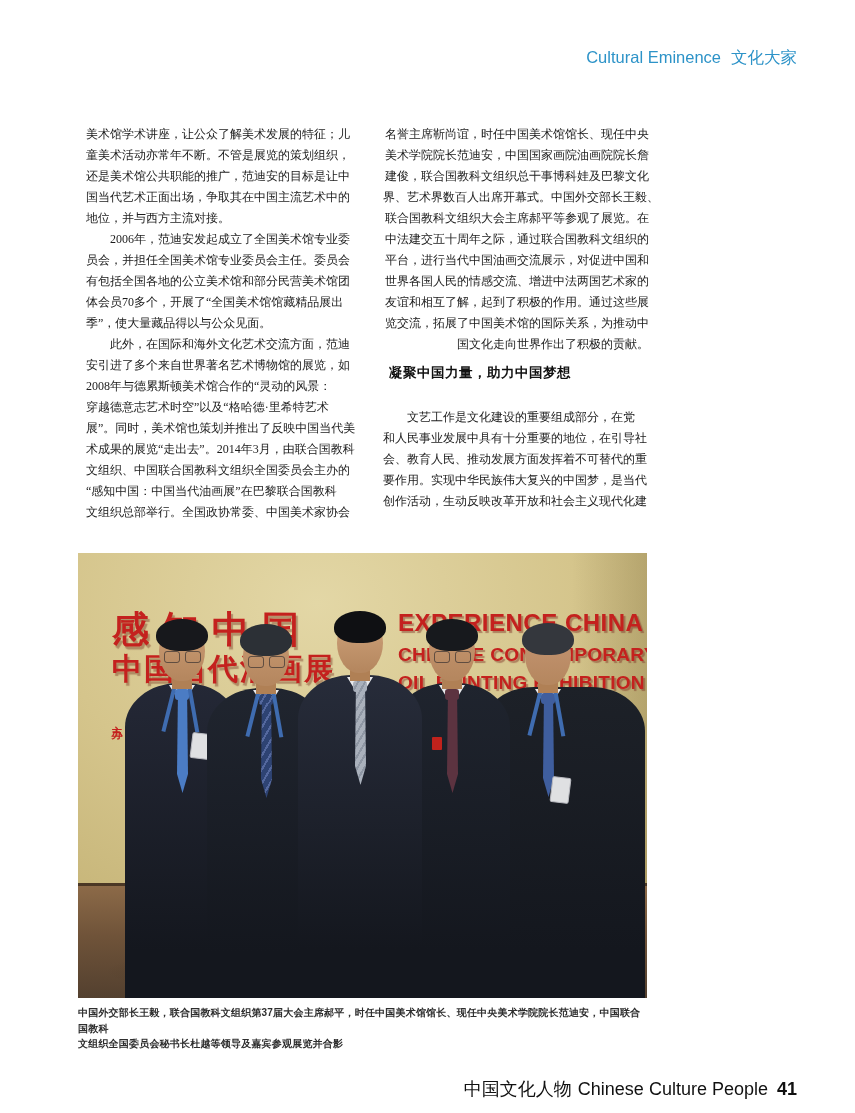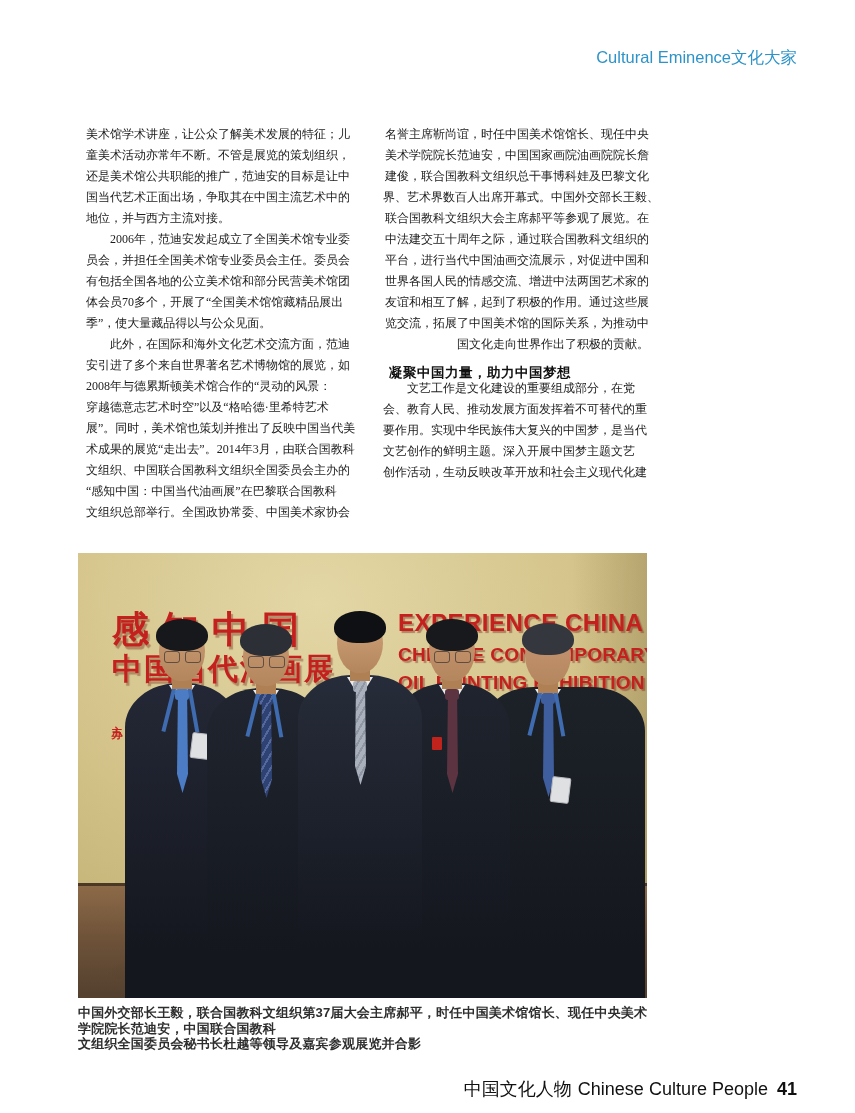--- a/index.html
+++ b/index.html
@@ -1,26 +1,26 @@
 <!DOCTYPE html>
 <html><head>
 <meta charset="utf-8">
 <style>
   html,body{margin:0;padding:0;background:#e8e8e8;}
   .page{position:relative;width:855px;height:1113px;background:#ffffff;margin:0 auto;overflow:hidden;
         font-family:"Liberation Serif","DejaVu Serif",serif;color:#1b1b1b;}
   
   .header{position:absolute;top:47px;right:58px;font-family:"Liberation Sans","DejaVu Sans",sans-serif;
           font-size:16.5px;color:#2d93c8;white-space:nowrap;}
-  .header .zh{margin-left:0;font-weight:500;}
+  .header .zh{margin-left:10px;font-weight:500;}
   
   .col{position:absolute;font-size:12px;line-height:21px;white-space:pre;}
   .col-left{left:78px;top:124px;width:278px;}
   .col-right{left:375px;top:124px;width:274px;text-align:right;}
-  .col-right2{left:375px;top:378px;width:274px;}
+  .col-right2{left:375px;top:407px;width:274px;}
   .bline{height:21px;overflow:visible;margin-left:8px;}
   .sec-heading{position:absolute;left:381px;top:356px;margin:8px;font-family:"Liberation Sans","DejaVu Sans",sans-serif;
           font-size:13.5px;font-weight:700;color:#111;letter-spacing:.5px;white-space:nowrap;}
   
   .photo{position:absolute;left:78px;top:553px;width:569px;height:445px;overflow:hidden;
          box-shadow:inset 0 0 46px rgba(70,50,15,.16);}
   .wall{position:absolute;left:0;top:0;right:0;height:336px;
         background:radial-gradient(ellipse 95% 130% at 42% 15%, #e3d7a6 0%, #d5c58c 48%, #bfad6f 100%);}
   .wall-shade{position:absolute;right:0;top:0;width:75px;height:336px;
         background:linear-gradient(90deg, rgba(0,0,0,0) 0%, rgba(90,72,30,.22) 100%);}
@@ -40,21 +40,21 @@
   .banner-en .en1{font-size:24px;letter-spacing:.5px;}
   .banner-en .en2{font-size:19px;margin-top:7px;letter-spacing:.3px;}
   .banner-en .en3{font-size:19px;margin-top:6px;letter-spacing:.3px;}
   .side-label{position:absolute;left:31px;top:164px;writing-mode:vertical-rl;
         font-family:"Liberation Sans","DejaVu Sans",sans-serif;font-size:11px;font-weight:700;letter-spacing:2px;}
   #people{position:absolute;inset:0;}
   .person{position:absolute;}
   .person div{position:absolute;}
   
   .caption{position:absolute;left:78px;top:1005px;width:572px;
-        font-family:"Liberation Sans","DejaVu Sans",sans-serif;font-size:13px;font-weight:600;
+        font-family:"Liberation Sans","DejaVu Sans",sans-serif;font-size:10px;font-weight:600;
         color:#2e2e2e;line-height:15.5px;letter-spacing:.2px;}
   
   .footer{position:absolute;top:1077px;right:58px;font-family:"Liberation Sans","DejaVu Sans",sans-serif;
         font-size:18px;color:#111;white-space:nowrap;}
   .footer .en{margin-left:6px;}
   .footer .pagenum{margin-left:9px;font-weight:700;}
 </style>
 </head>
 <body>
 
@@ -63,21 +63,21 @@
   <div class="header" style="color: rgb(45, 147, 200);">
     <span>Cultural Eminence</span><span class="zh">文化大家</span>
   </div>
 
   <div class="col col-left"><div class="bline">美术馆学术讲座，让公众了解美术发展的特征；儿</div><div class="bline">童美术活动亦常年不断。不管是展览的策划组织，</div><div class="bline">还是美术馆公共职能的推广，范迪安的目标是让中</div><div class="bline">国当代艺术正面出场，争取其在中国主流艺术中的</div><div class="bline">地位，并与西方主流对接。</div><div class="bline">　　2006年，范迪安发起成立了全国美术馆专业委</div><div class="bline">员会，并担任全国美术馆专业委员会主任。委员会</div><div class="bline">有包括全国各地的公立美术馆和部分民营美术馆团</div><div class="bline">体会员70多个，开展了“全国美术馆馆藏精品展出</div><div class="bline">季”，使大量藏品得以与公众见面。</div><div class="bline">　　此外，在国际和海外文化艺术交流方面，范迪</div><div class="bline">安引进了多个来自世界著名艺术博物馆的展览，如</div><div class="bline">2008年与德累斯顿美术馆合作的“灵动的风景：</div><div class="bline">穿越德意志艺术时空”以及“格哈德·里希特艺术</div><div class="bline">展”。同时，美术馆也策划并推出了反映中国当代美</div><div class="bline">术成果的展览“走出去”。2014年3月，由联合国教科</div><div class="bline">文组织、中国联合国教科文组织全国委员会主办的</div><div class="bline">“感知中国：中国当代油画展”在巴黎联合国教科</div><div class="bline">文组织总部举行。全国政协常委、中国美术家协会</div></div>
 
   <div class="col col-right"><div class="bline">名誉主席靳尚谊，时任中国美术馆馆长、现任中央</div><div class="bline">美术学院院长范迪安，中国国家画院油画院院长詹</div><div class="bline">建俊，联合国教科文组织总干事博科娃及巴黎文化</div><div class="bline">界、艺术界数百人出席开幕式。中国外交部长王毅、</div><div class="bline">联合国教科文组织大会主席郝平等参观了展览。在</div><div class="bline">中法建交五十周年之际，通过联合国教科文组织的</div><div class="bline">平台，进行当代中国油画交流展示，对促进中国和</div><div class="bline">世界各国人民的情感交流、增进中法两国艺术家的</div><div class="bline">友谊和相互了解，起到了积极的作用。通过这些展</div><div class="bline">览交流，拓展了中国美术馆的国际关系，为推动中</div><div class="bline">国文化走向世界作出了积极的贡献。</div></div>
 
   <h2 class="sec-heading">凝聚中国力量，助力中国梦想</h2>
 
-  <div class="col col-right2"><div class="bline">　　文艺工作是文化建设的重要组成部分，在党</div><div class="bline">会、教育人民、推动发展方面发挥着不可替代的重</div><div class="bline">要作用。实现中华民族伟大复兴的中国梦，是当代</div><div class="bline">文艺创作的鲜明主题。深入开展中国梦主题文艺</div><div class="bline">创作活动，生动反映改革开放和社会主义现代化建</div></div>
+  <div class="col col-right2"><div class="bline">　　文艺工作是文化建设的重要组成部分，在党</div><div class="bline">和人民事业发展中具有十分重要的地位，在引导社</div><div class="bline">会、教育人民、推动发展方面发挥着不可替代的重</div><div class="bline">要作用。实现中华民族伟大复兴的中国梦，是当代</div><div class="bline">创作活动，生动反映改革开放和社会主义现代化建</div></div>
 
   <div class="photo">
     <div class="wall"></div>
     <div class="wall-shade"></div>
     <div class="carpet"></div>
     <div class="banner-zh1 banner-red" style="color: rgb(196, 33, 30);">感知中国</div>
     <div class="banner-zh2 banner-red" style="color: rgb(196, 33, 30);">中国当代油画展</div>
     <div class="banner-en banner-red" style="color: rgb(196, 33, 30);">
       <div class="en1">EXPERIENCE CHINA</div>
       <div class="en2">CHINESE CONTEMPORARY</div>

